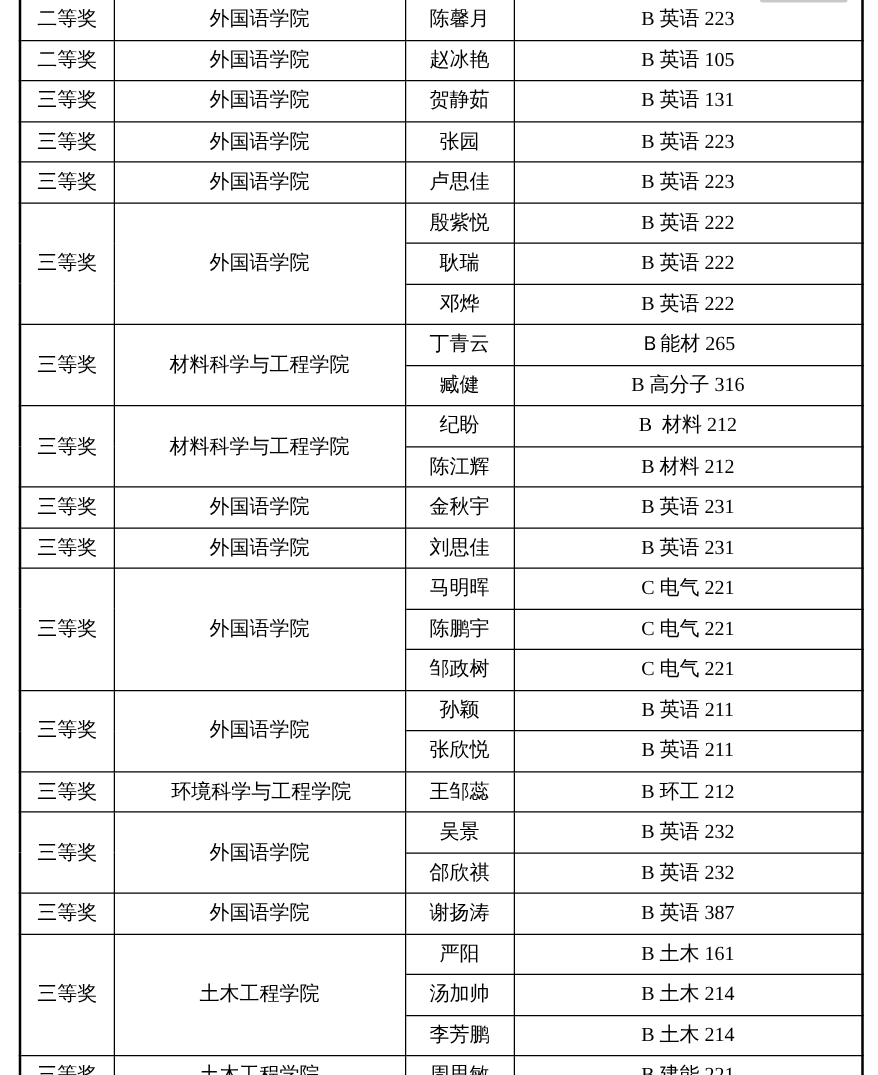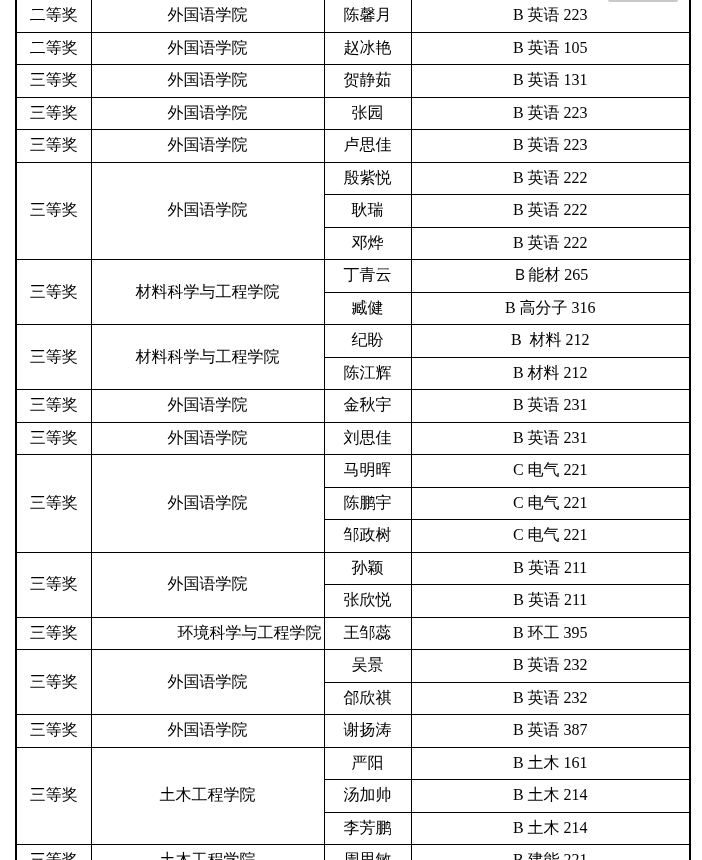--- a/index.html
+++ b/index.html
@@ -45,21 +45,21 @@
     vertical-align: middle;
     font-size: 16px;
     color: #000000;
     white-space: pre;
     overflow: hidden;
   }
   table.awards tr:first-child td {
     border-top: none;
   }
   table.awards td.college-left {
-    text-align: right;
+    text-align: center;
     padding-left: 5px;
     font-family: Liberation Serif, serif;
   }
   col.c-award  { width: 75px;  }
   col.c-college{ width: 233px; }
   col.c-name   { width: 87px;  }
   col.c-class  { width: 279px; }
 </style>
 </head>
 <body>
@@ -172,21 +172,21 @@
           <td>B 英语 211</td>
         </tr>
         <tr>
           <td>张欣悦</td>
           <td>B 英语 211</td>
         </tr>
         <tr>
           <td rowspan="1">三等奖</td>
           <td rowspan="1" class="college-left">环境科学与工程学院</td>
           <td>王邹蕊</td>
-          <td>B 环工 395</td>
+          <td>B 环工 212</td>
         </tr>
         <tr>
           <td rowspan="2">三等奖</td>
           <td rowspan="2">外国语学院</td>
           <td>吴景</td>
           <td>B 英语 232</td>
         </tr>
         <tr>
           <td>郃欣祺</td>
           <td>B 英语 232</td>

